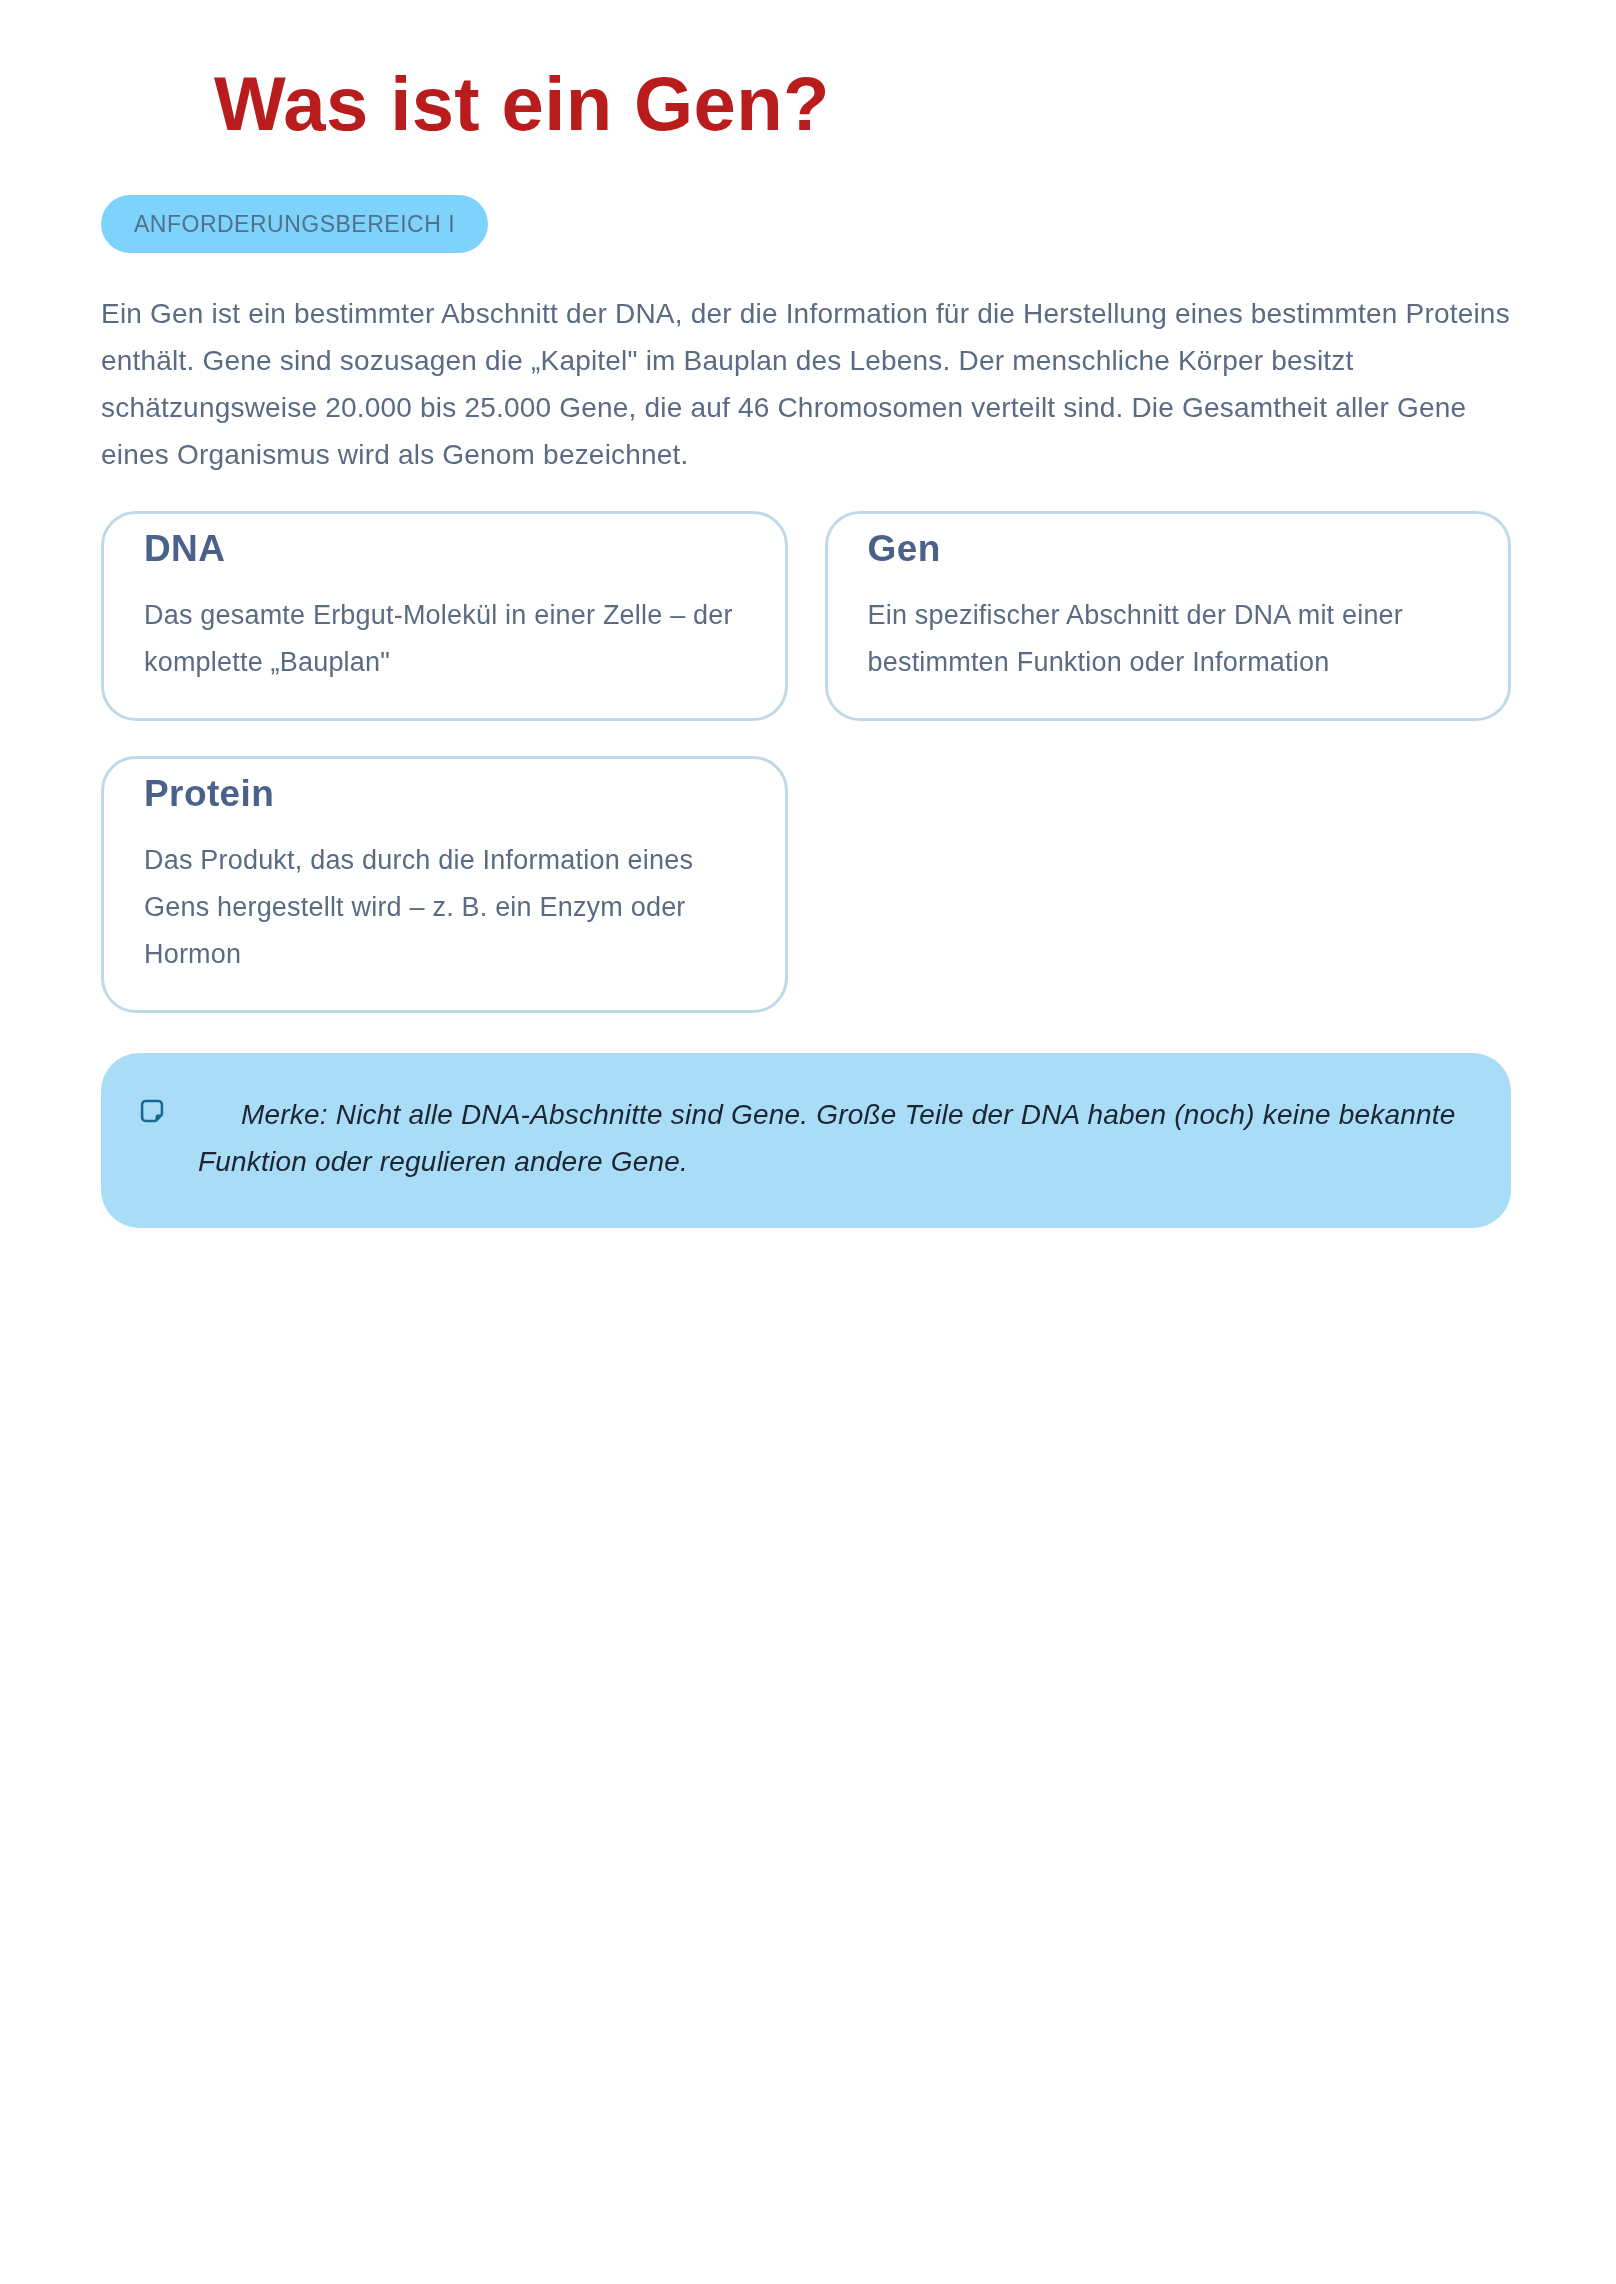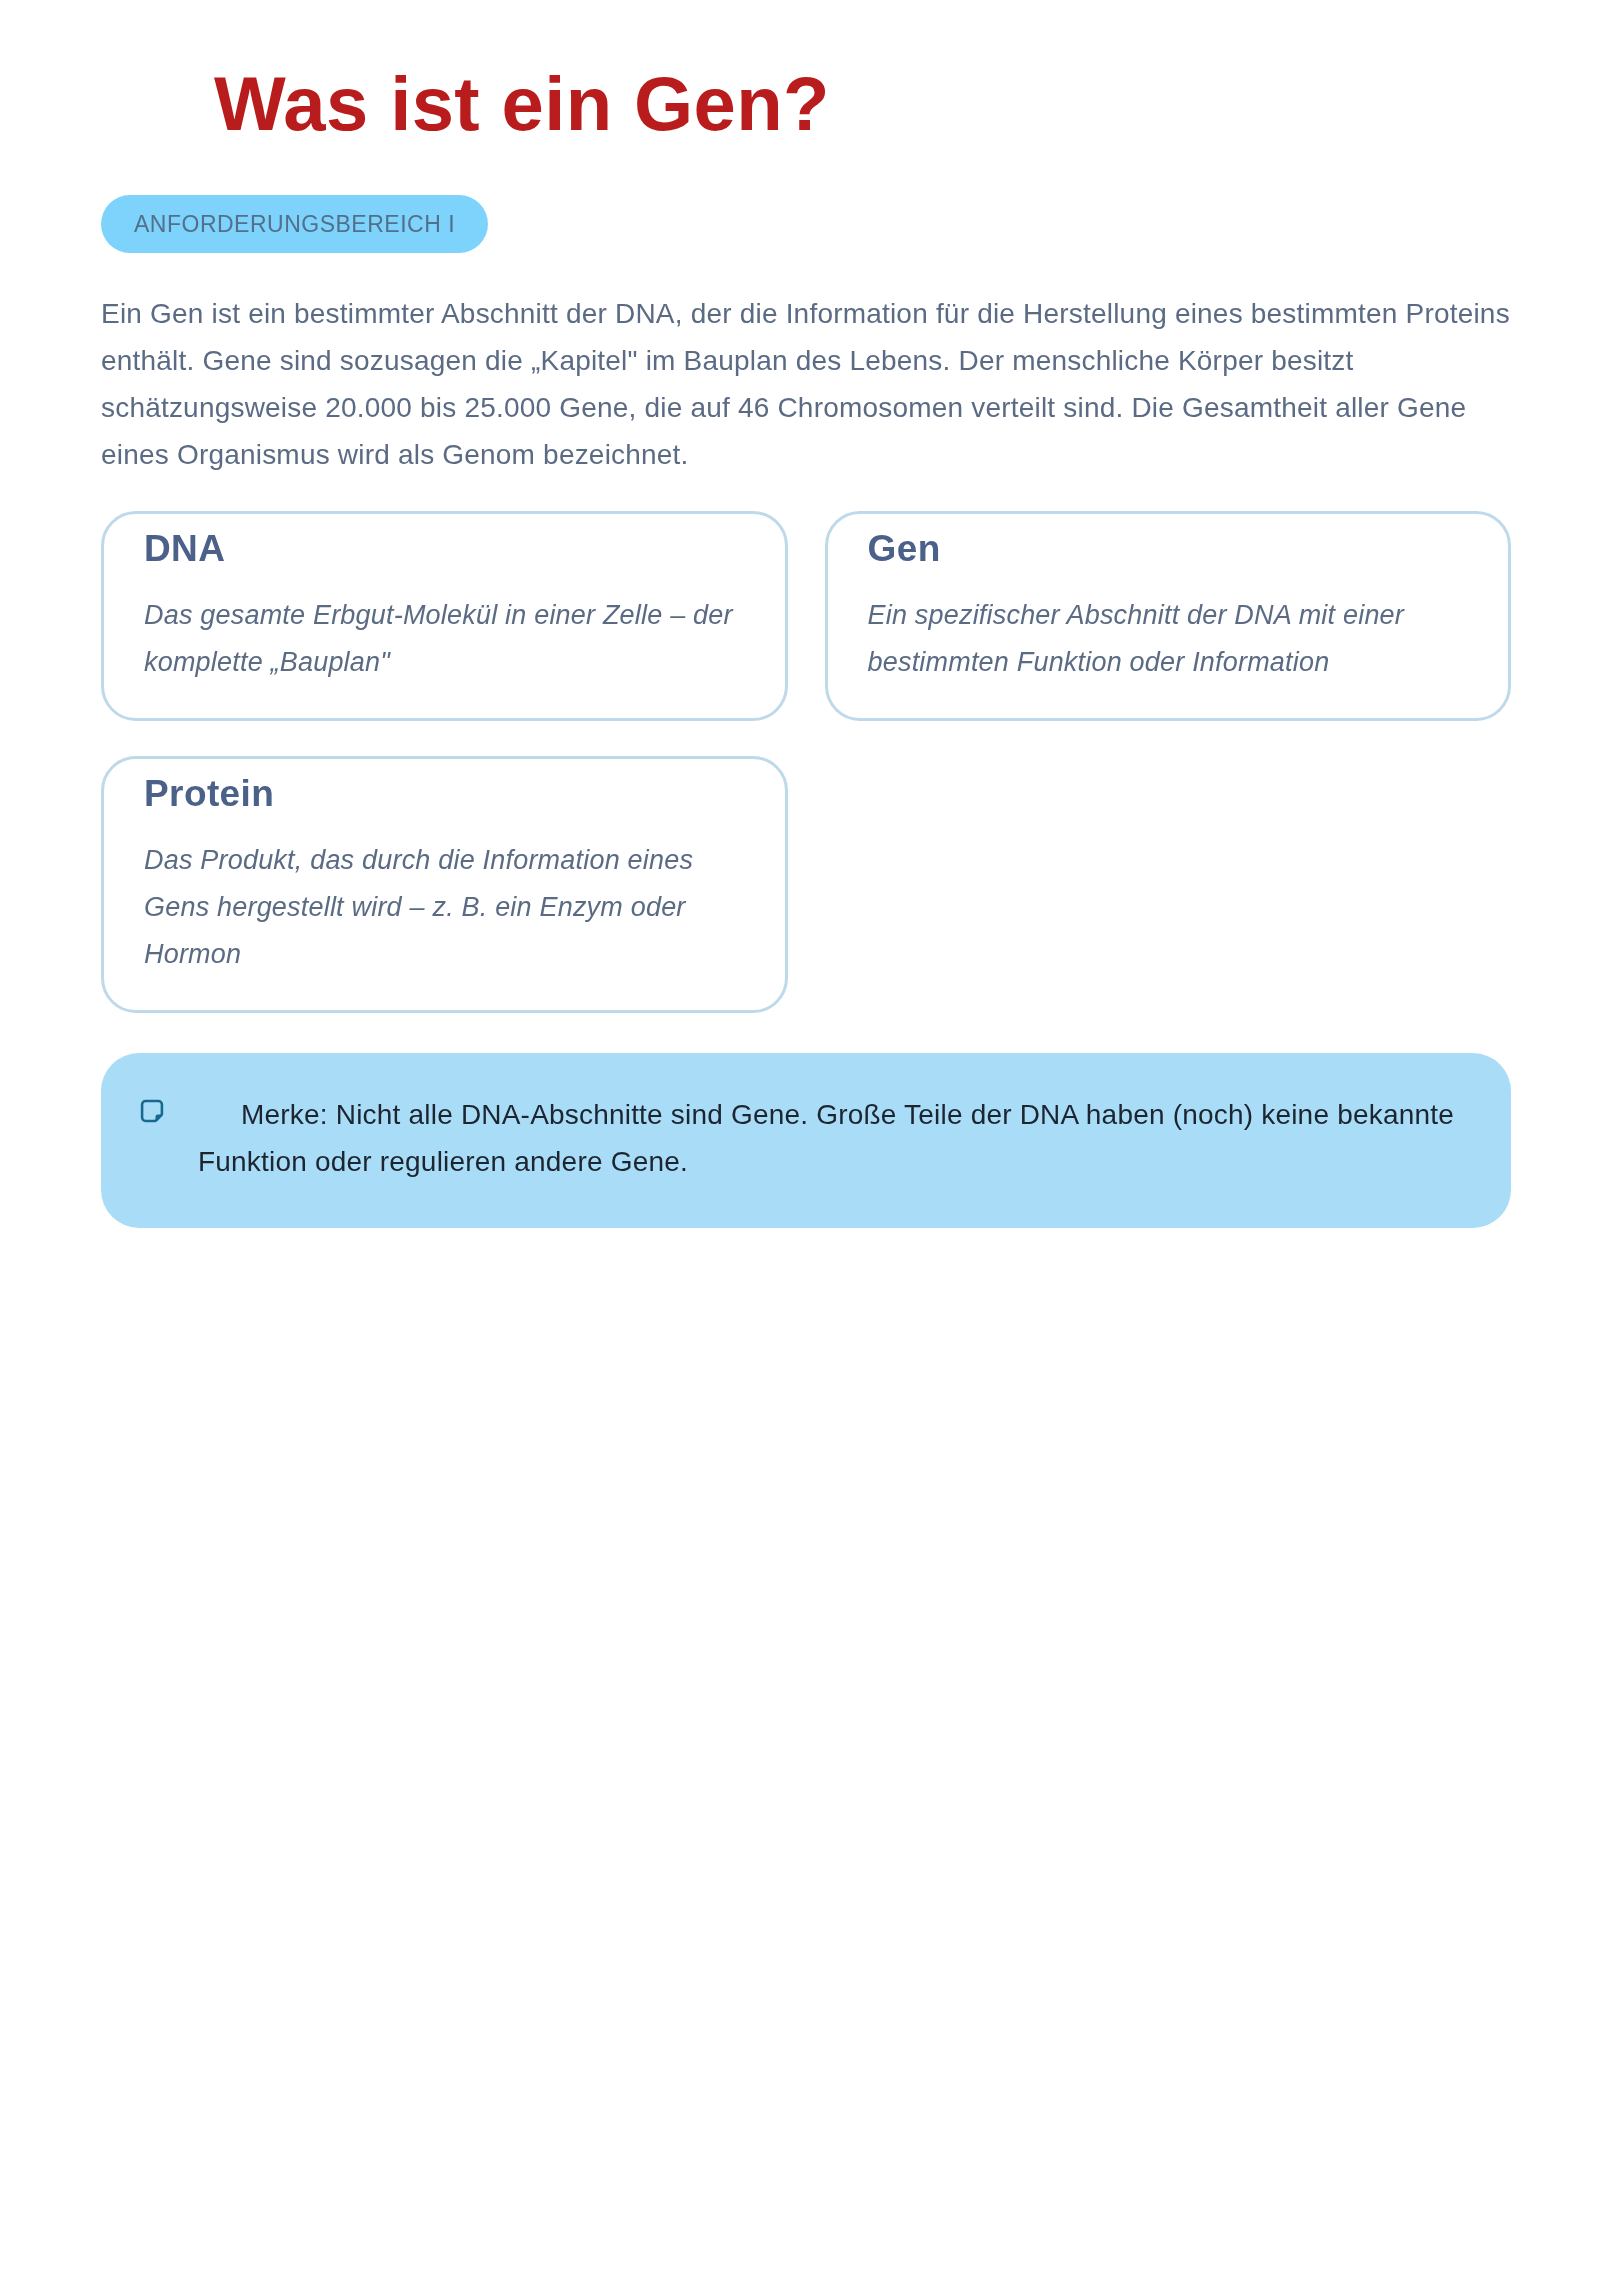--- a/index.html
+++ b/index.html
@@ -61,21 +61,20 @@
     font-weight: 700;
     letter-spacing: 0.4px;
     color: #4b618a;
   }
   .card-body {
     margin: 0;
     font-size: 27px;
     line-height: 47px;
     letter-spacing: 0.2px;
     color: #5b6b84;
-    font-style: italic;
   }
   .note {
     margin-top: 40px;
     max-width: 1410px;
     min-height: 174px;
     background: #a9ddf7;
     border-radius: 38px;
     padding: 38px 50px 43px 37px;
     display: flex;
     align-items: flex-start;
@@ -86,20 +85,21 @@
     height: 28px;
     margin: 6.6px 32px 0 0;
   }
   .note-text {
     margin: 0;
     font-size: 28px;
     line-height: 47px;
     letter-spacing: 0.2px;
     color: #1c2530;
     text-indent: 43px;
+    font-style: italic;
   }
 </style>
 </head>
 <body>
 
 <div class="page">
 
   <h1 class="page-title">Was ist ein Gen?</h1>
 
   <div>

